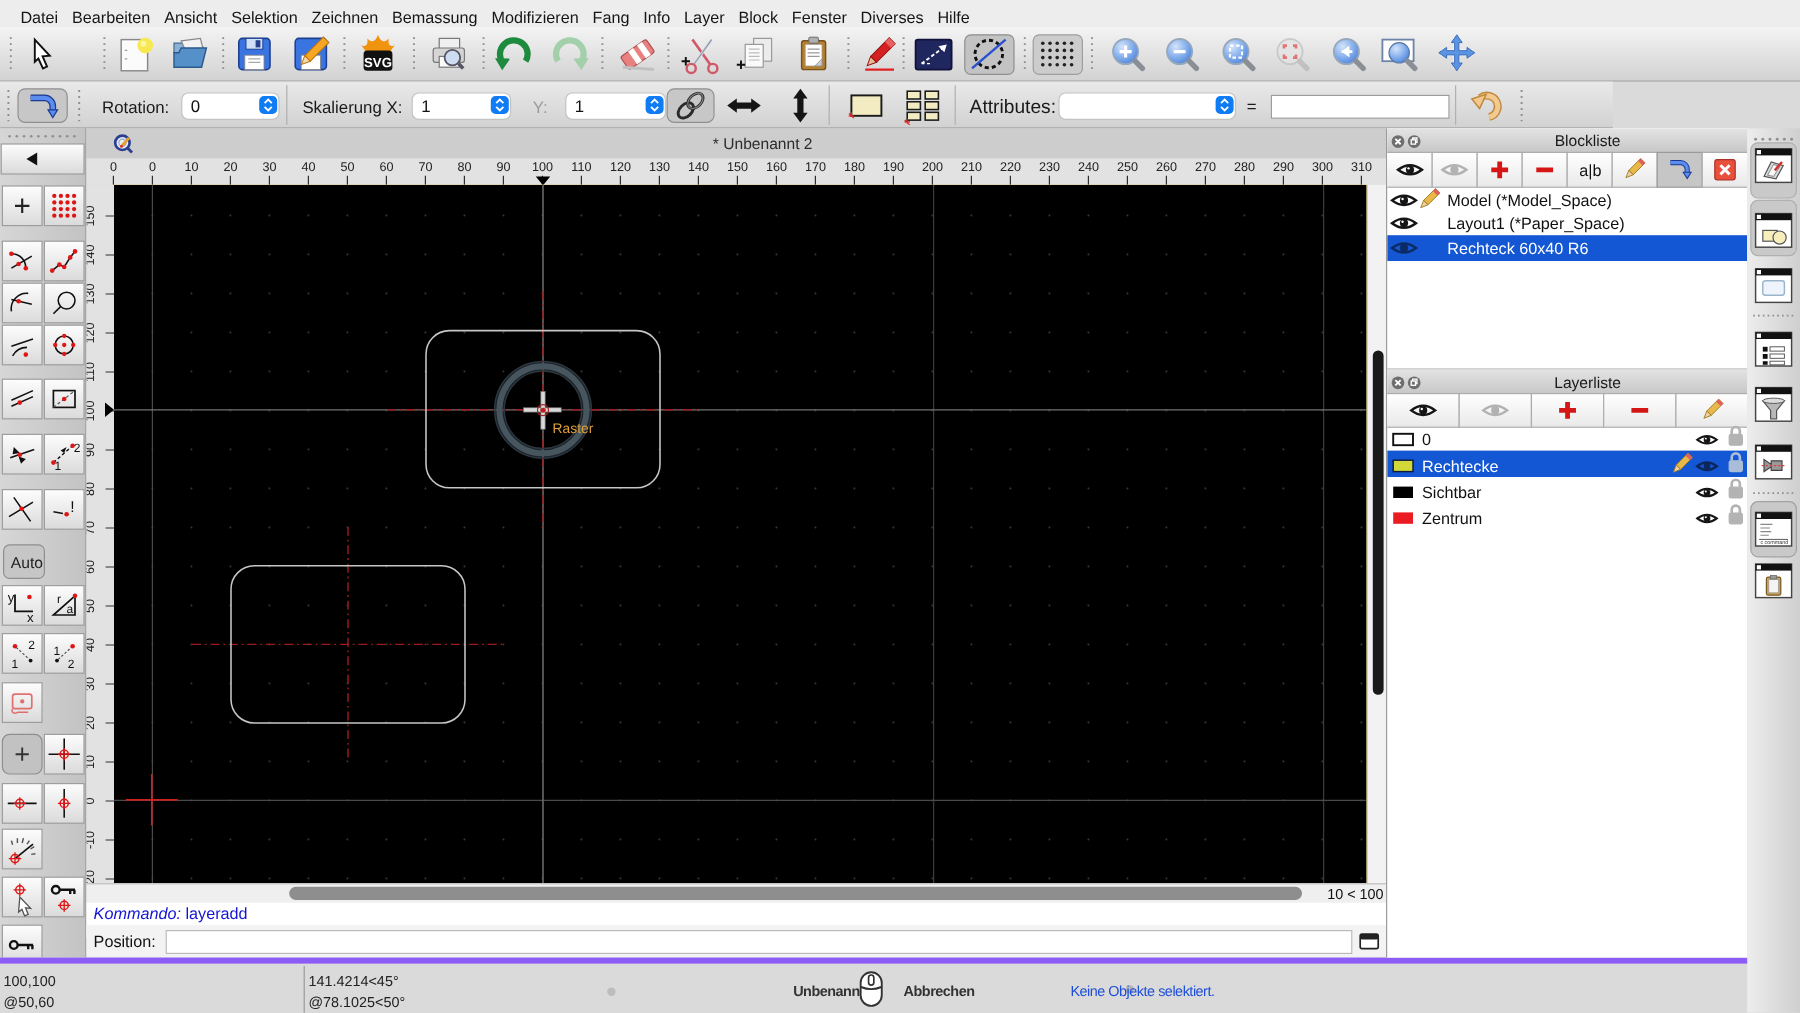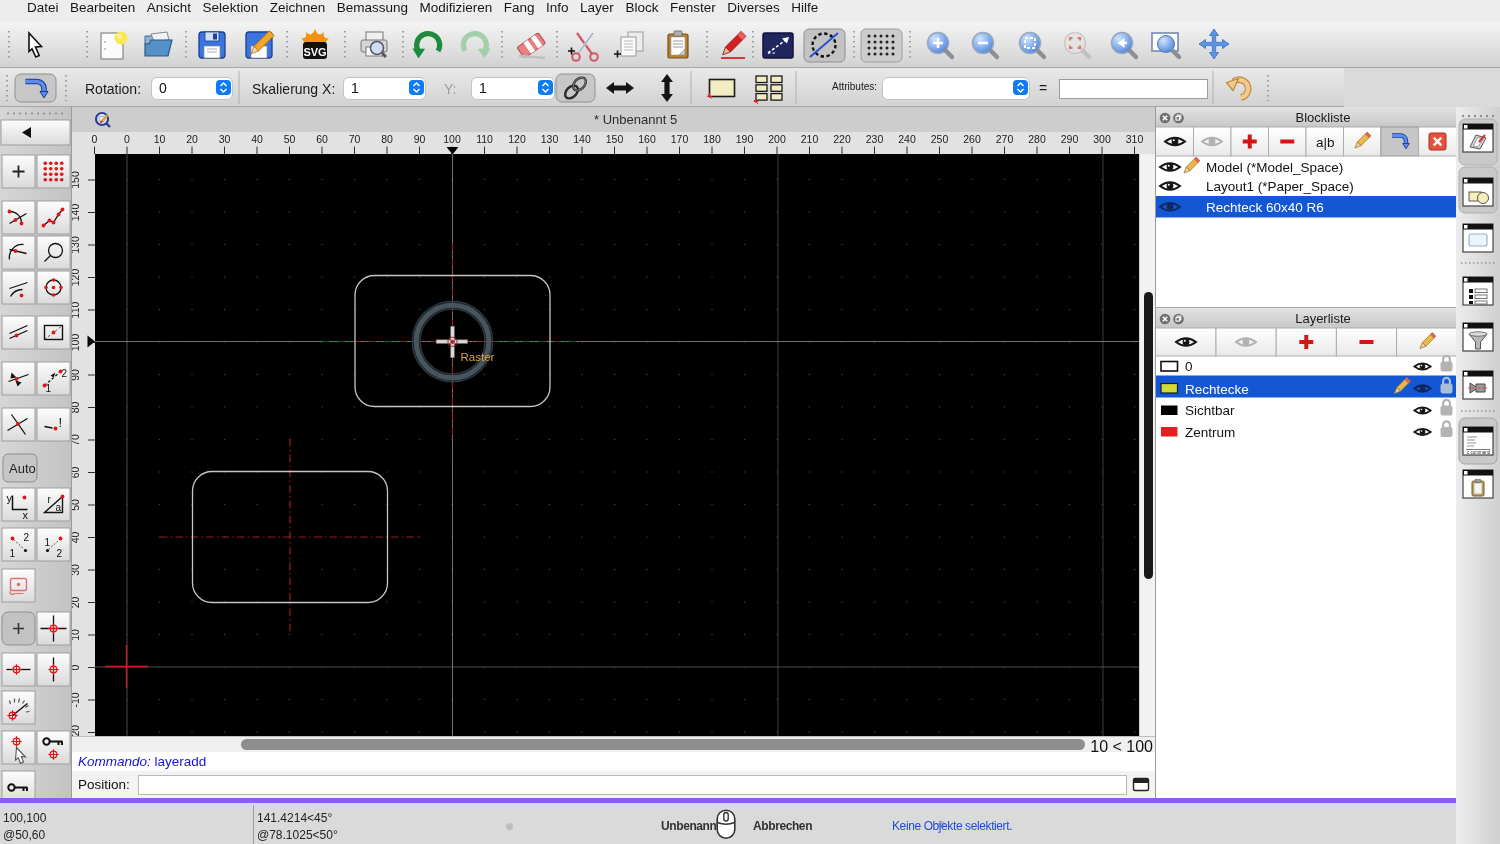--- a/index.html
+++ b/index.html
@@ -1,20 +1,20 @@
 <!DOCTYPE html>
 <html><head><meta charset="utf-8">
 <style>
 html,body{margin:0;padding:0}
 body{width:1500px;height:844px;overflow:hidden;font-family:"Liberation Sans",sans-serif;background:#dadada}
 .ab{position:absolute}
 #stage{position:relative;width:1500px;height:844px}
 .spin{background:#fff;border:1px solid #c3c3c3;border-radius:6px;font-size:14px;color:#111}
 .spincap{position:absolute;right:1px;top:2px;width:15px;height:15px;border-radius:4px;background:#0f7bf5;display:flex;align-items:center;justify-content:center}
-.menu{display:flex;gap:11.5px;align-items:flex-start;height:22px;padding-left:27px;font-size:13.5px;color:#161616}
+.menu{display:flex;gap:11.5px;align-items:flex-end;height:22px;padding-left:17px;font-size:13.5px;color:#161616}
 .sbtxt{font-size:12px;color:#222}
 </style></head>
 <body>
 <div id="stage">
 
 <div class="ab" style="left:0;top:0;width:1500px;height:22px;background:#ededed">
 <div class="menu">
         <span>Datei</span>
         <span>Bearbeiten</span>
         <span>Ansicht</span>
@@ -310,21 +310,21 @@
       </div>
 <div class="ab" style="left:444px;top:13px;font-size:14px;color:#9b9b9b">Y:</div>
 <div class="ab spin" style="left:471px;top:9px;width:82px;height:21px">
         <span style="position:absolute;left:7px;top:2px">1</span>
         <span class="spincap">
           <svg width="11" height="13">
             <path d="M2.5,5 L5.5,2 L8.5,5 M2.5,8 L5.5,11 L8.5,8" fill="none" stroke="#fff" stroke-width="1.5"></path>
           </svg>
         </span>
       </div>
-<div class="ab" style="left:832px;top:13px;font-size:10px;color:#1a1a1a">Attributes:</div>
+<div class="ab" style="left:808px;top:13px;font-size:16px;color:#1a1a1a">Attributes:</div>
 <div class="ab spin" style="left:882px;top:9px;width:146px;height:21px">
         <span class="spincap">
           <svg width="11" height="13">
             <path d="M2.5,5 L5.5,2 L8.5,5 M2.5,8 L5.5,11 L8.5,8" fill="none" stroke="#fff" stroke-width="1.5"></path>
           </svg>
         </span>
       </div>
 <div class="ab" style="left:1039px;top:12px;font-size:14px;color:#1a1a1a">=</div>
 <div class="ab" style="left:1059px;top:11px;width:149px;height:20px;background:#fff;border:1px solid #9c9c9c;box-sizing:border-box"></div>
 </div>
@@ -554,21 +554,21 @@
           <use href="#key" y="-6"></use>
           <use href="#rt" y="7"></use>
         </g>
 <g transform="translate(18.5,680.5)">
           <use href="#key"></use>
         </g>
 </svg>
 </div>
 
 <div class="ab" style="left:72px;top:107px;width:1084px;height:24.5px;background:#cdcdcd">
-  <div class="ab" style="left:522px;top:5px;font-size:13px;color:#2c2c2c">* Unbenannt 5</div>
+  <div class="ab" style="left:522px;top:5px;font-size:13px;color:#2c2c2c">* Unbenannt 2</div>
   <svg class="ab" style="left:22px;top:4px" width="18" height="18">
         <circle cx="8" cy="8" r="6" fill="#e8eef6" stroke="#2a3f8f" stroke-width="2.2"></circle>
         <circle cx="8" cy="8" r="3" fill="none" stroke="#8fa8d0" stroke-width="1"></circle>
         <line x1="12.5" y1="12.5" x2="16" y2="16" stroke="#2a3f8f" stroke-width="2.4"></line>
         <line x1="13.5" y1="4" x2="7" y2="11" stroke="#e8a030" stroke-width="2.4"></line>
         <circle cx="7.2" cy="11" r="1.2" fill="#d03030"></circle>
       </svg>
 </div>
 
 <div class="ab" id="rultop" style="left:72px;top:131.5px;width:1084px;height:22.5px;background:#e2e2e2;overflow:hidden">
@@ -730,21 +730,21 @@
 <text x="460.5" y="360.5" font-size="11.5" fill="#dfa039" font-family="Liberation Sans,sans-serif">Raster</text>
 </svg>
 </div>
 
 <div class="ab" style="left:1139px;top:154px;width:17px;height:582px;background:#f2f2f2;border-left:1px solid #cfcfcf;box-sizing:border-box">
   <div class="ab" style="left:4px;top:138px;width:9px;height:287px;background:#191919;border-radius:4.5px"></div>
 </div>
 
 <div class="ab" style="left:72px;top:736px;width:1084px;height:16px;background:#efefef;border-top:1px solid #bdbdbd;box-sizing:border-box">
   <div class="ab" style="left:169px;top:2px;width:844px;height:11px;background:#8e8e8e;border-radius:5.5px"></div>
-  <div class="ab" style="right:3px;top:1px;font-size:16px;color:#111">10 &lt; 100</div>
+  <div class="ab" style="right:3px;top:1px;font-size:12px;color:#111">10 &lt; 100</div>
 </div>
 
 <div class="ab" style="left:72px;top:752px;width:1084px;height:30px;background:#fff;border-bottom:1px solid #c9c9c9;box-sizing:border-box">
   <div class="ab" style="left:6px;top:2px;font-size:13.5px;color:#1414d2"><i>Kommando:</i> layeradd</div>
 </div>
 
 <div class="ab" style="left:72px;top:771px;width:1224px;height:27px;background:#f3f3f3">
   <div class="ab" style="left:6px;top:6px;font-size:13.5px;color:#111">Position:</div>
   <div class="ab" style="left:66px;top:4px;width:989px;height:20px;background:#fff;border:1px solid #b9b9b9;box-sizing:border-box"></div>
   <div class="ab" style="left:1059px;top:3px;width:21px;height:21px">

